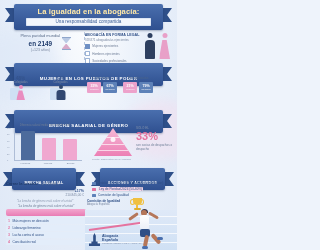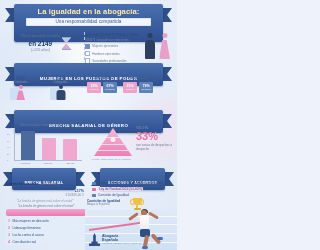--- a/index.html
+++ b/index.html
@@ -28,21 +28,21 @@
   .ribbon .tail.l{left:-9px;clip-path:polygon(0 0,100% 0,100% 100%,0 100%,38% 50%);}
   .ribbon .tail.r{right:-9px;clip-path:polygon(0 0,100% 0,62% 50%,100% 100%,0 100%);}
   .ribbon .bar{
     position:relative;background:linear-gradient(180deg,#4a6fae 0%,#2f5090 100%);
     border-radius:2px;text-align:center;color:#fff;
     box-shadow:0 1px 2px rgba(30,50,90,.35);
   }
 
   
   .hdr{position:absolute;left:0;top:4px;width:177px;height:26px;}
-  .hdr .bar{padding:3px 4px 16px;}
+  .hdr .bar{padding:3px 4px 4px;}
   .hdr-title{
     font-size:7.6px;font-weight:bold;color:#ffe9a8;letter-spacing:.1px;
     line-height:9px;white-space:nowrap;
   }
   .hdr-sub-wrap{
     margin:2px 8px 0;background:#f2f6fc;border-radius:1px;
     padding:1px 2px;box-shadow:inset 0 0 0 .5px #c8d6ec;
   }
   .hdr-sub{font-size:4.6px;color:#3a5party;color:#3c5e96;line-height:6px;white-space:nowrap;}
 

